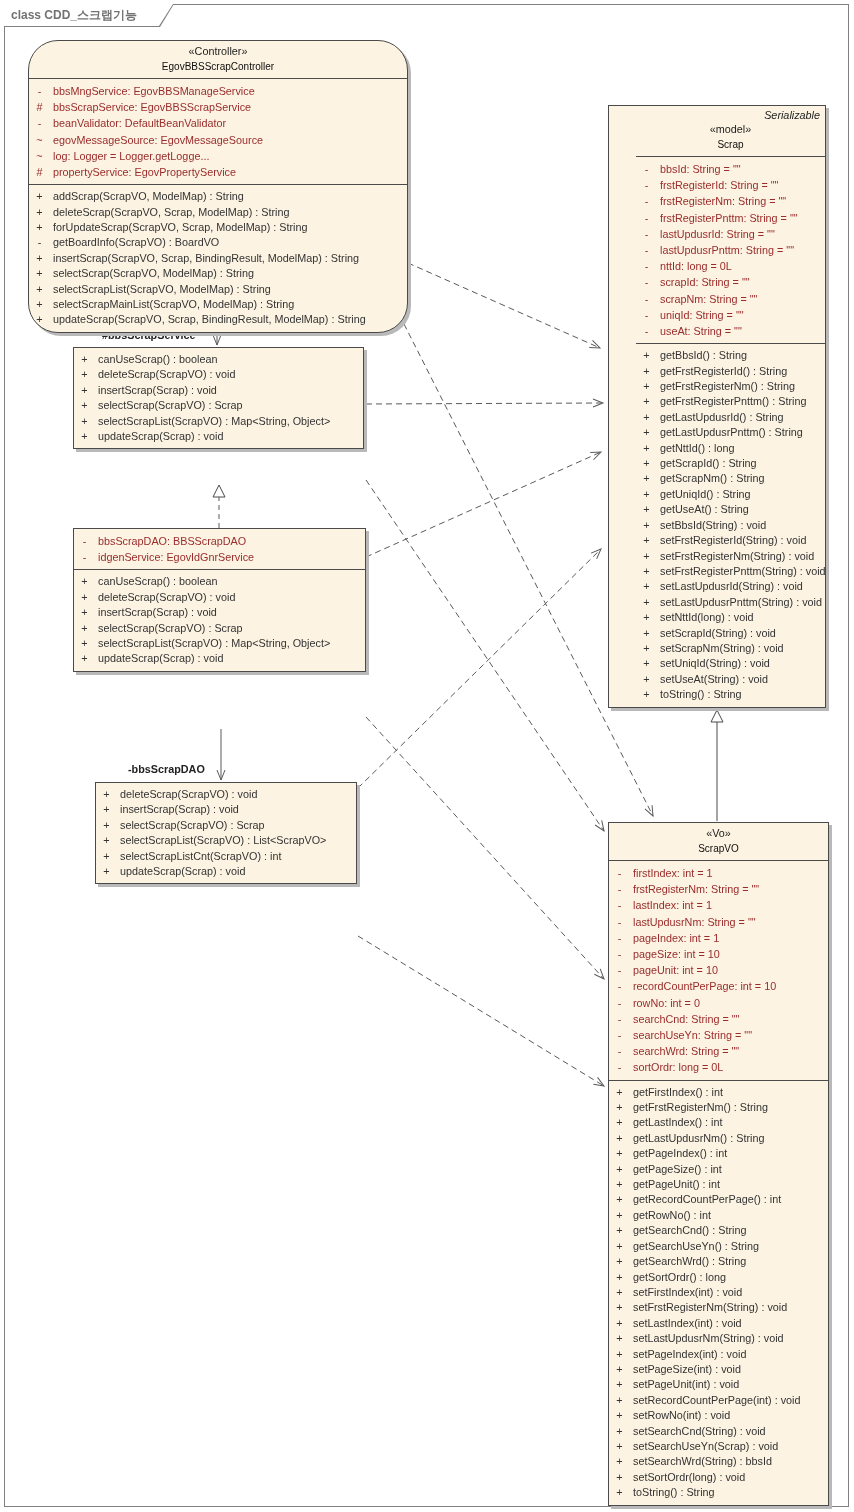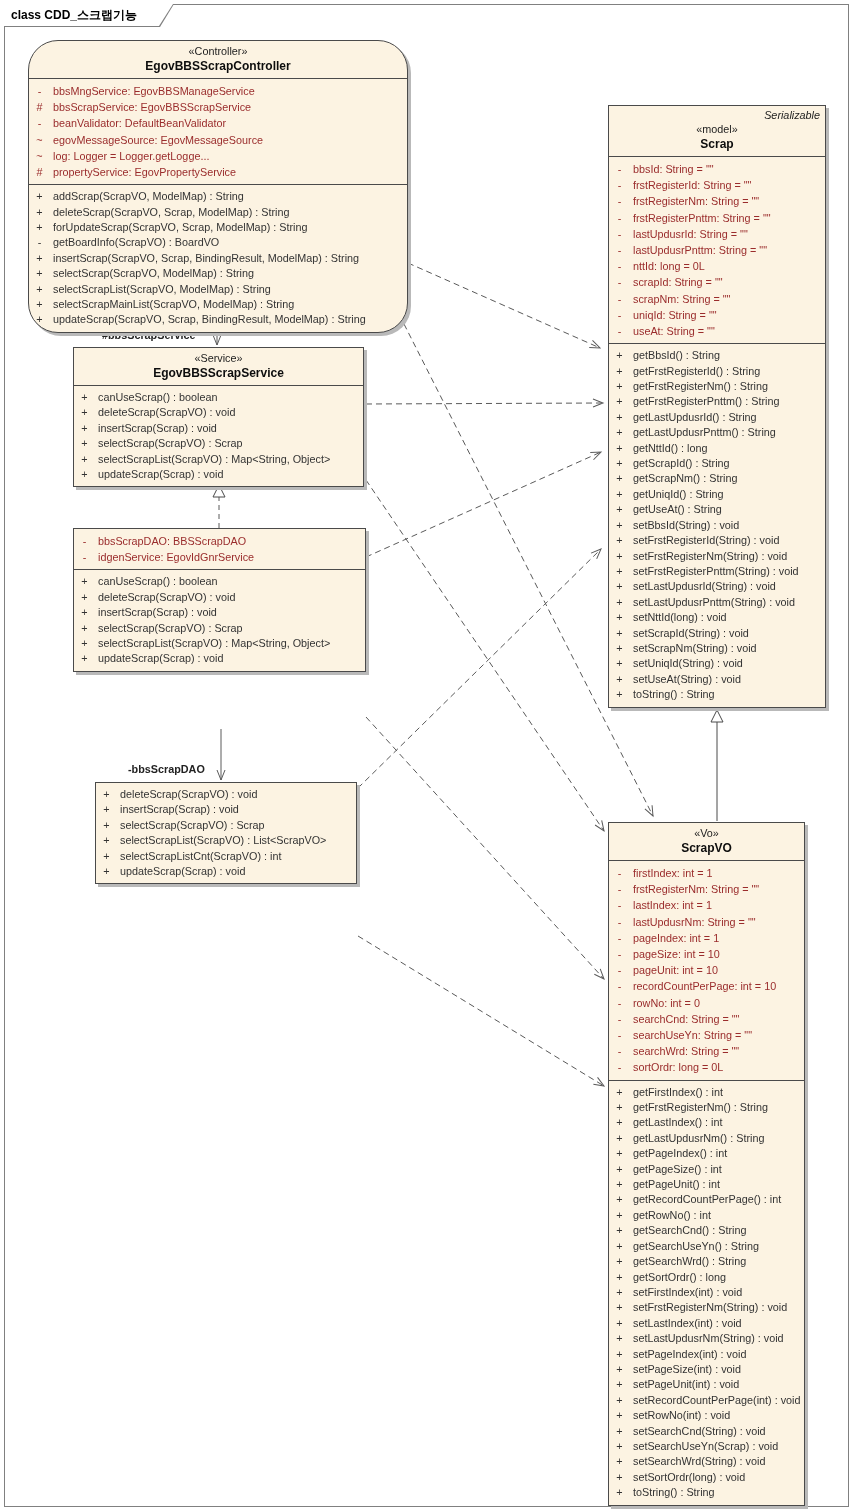--- a/index.html
+++ b/index.html
@@ -7,29 +7,29 @@
               font-family:"Liberation Sans", sans-serif; position:relative; overflow:hidden; }
 
   
   .frame { position:absolute; left:4px; top:4px; width:845px; height:1503px;
            border:1px solid #808080; background:#fff; }
   .tab-outer { position:absolute; left:4px; top:4px; width:170px; height:23px; background:#808080;
                clip-path:polygon(0 0,100% 0,calc(100% - 14px) 100%,0 100%); }
   .tab-inner { position:absolute; left:0; top:0; width:169px; height:22px; background:#ffffff;
                clip-path:polygon(0 0,100% 0,calc(100% - 14px) 100%,0 100%);
                display:flex; align-items:center; padding:0 0 0 7px;
-               font-size:12px; font-weight:bold; color:#000000; }
+               font-size:12px; font-weight:bold; color:#737373; }
 
   
   .uml { position:absolute; background:#fcf3e2; border:1px solid #4a4a4a;
          box-shadow:3px 3px 0 #b9b9b9; font-size:10.8px; color:#333; }
   .hdr { border-bottom:1px solid #4a4a4a; text-align:center; padding:3px 5px 4px 5px; }
   .super { font-style:italic; text-align:right; line-height:13px; color:#1c1c1c; }
   .stereo { line-height:15px; color:#1c1c1c; }
-  .cname { font-weight:bold; font-size:12px; line-height:15px; color:#0d0d0d; }
+  .cname { font-weight:normal; font-size:10px; line-height:15px; color:#0d0d0d; }
   .attrs { border-bottom:1px solid #4a4a4a; padding:4px 0 4px 0; }
   .ops   { padding:4px 0 4px 0; }
   .row { display:flex; white-space:nowrap; }
   .attrs .row { line-height:16.2px; color:#9a2c2c; }
   .ops .row   { line-height:15.4px; color:#333333; }
   .vis { flex:0 0 13px; margin-left:4px; text-align:center; }
   .txt { padding-left:7px; }
 
   
   .edge-label { position:absolute; font-size:10.8px; color:#222; white-space:nowrap;font-weight:bold; }
@@ -145,24 +145,20 @@
         <span class="txt">selectScrapMainList(ScrapVO, ModelMap) : String</span>
       </div>
       <div class="row">
         <span class="vis">+</span>
         <span class="txt">updateScrap(ScrapVO, Scrap, BindingResult, ModelMap) : String</span>
       </div>
     </div>
 </div>
 
 <div class="uml" style="left:73px; top:347px; width:291px;">
-  <div class="hdr">
-    <div class="stereo">«Service»</div>
-    <div class="cname">EgovBBSScrapService</div>
-  </div>
   <div class="ops">
 
   <div class="row">
         <span class="vis">+</span>
         <span class="txt">canUseScrap() : boolean</span>
       </div>
       <div class="row">
         <span class="vis">+</span>
         <span class="txt">deleteScrap(ScrapVO) : void</span>
       </div>
@@ -249,21 +245,21 @@
         <span class="vis">+</span>
         <span class="txt">selectScrapListCnt(ScrapVO) : int</span>
       </div>
       <div class="row">
         <span class="vis">+</span>
         <span class="txt">updateScrap(Scrap) : void</span>
       </div>
     </div>
 </div>
 
-<div class="uml" style="left:608px; top:105px; width:218px;">
+<div class="uml" style="left:608px; top:105px; width:218px;padding-left:27px;">
   <div class="hdr">
     <div class="super">Serializable</div>
     <div class="stereo">«model»</div>
     <div class="cname">Scrap</div>
   </div>
   <div class="attrs">
 
   <div class="row">
         <span class="vis">-</span>
         <span class="txt">bbsId: String = ""</span>
@@ -399,21 +395,21 @@
         <span class="vis">+</span>
         <span class="txt">setUseAt(String) : void</span>
       </div>
       <div class="row">
         <span class="vis">+</span>
         <span class="txt">toString() : String</span>
       </div>
     </div>
 </div>
 
-<div class="uml" style="left:608px; top:822px; width:197px;">
+<div class="uml" style="left:608px; top:822px; width:221px;">
   <div class="hdr">
     <div class="stereo">«Vo»</div>
     <div class="cname">ScrapVO</div>
   </div>
   <div class="attrs">
 
   <div class="row">
         <span class="vis">-</span>
         <span class="txt">firstIndex: int = 1</span>
       </div>
@@ -559,21 +555,21 @@
       <div class="row">
         <span class="vis">+</span>
         <span class="txt">setSearchCnd(String) : void</span>
       </div>
       <div class="row">
         <span class="vis">+</span>
         <span class="txt">setSearchUseYn(Scrap) : void</span>
       </div>
       <div class="row">
         <span class="vis">+</span>
-        <span class="txt">setSearchWrd(String) : void</span>
+        <span class="txt">setSearchWrd(String) : bbsId</span>
       </div>
       <div class="row">
         <span class="vis">+</span>
         <span class="txt">setSortOrdr(long) : void</span>
       </div>
       <div class="row">
         <span class="vis">+</span>
         <span class="txt">toString() : String</span>
       </div>
     </div>

